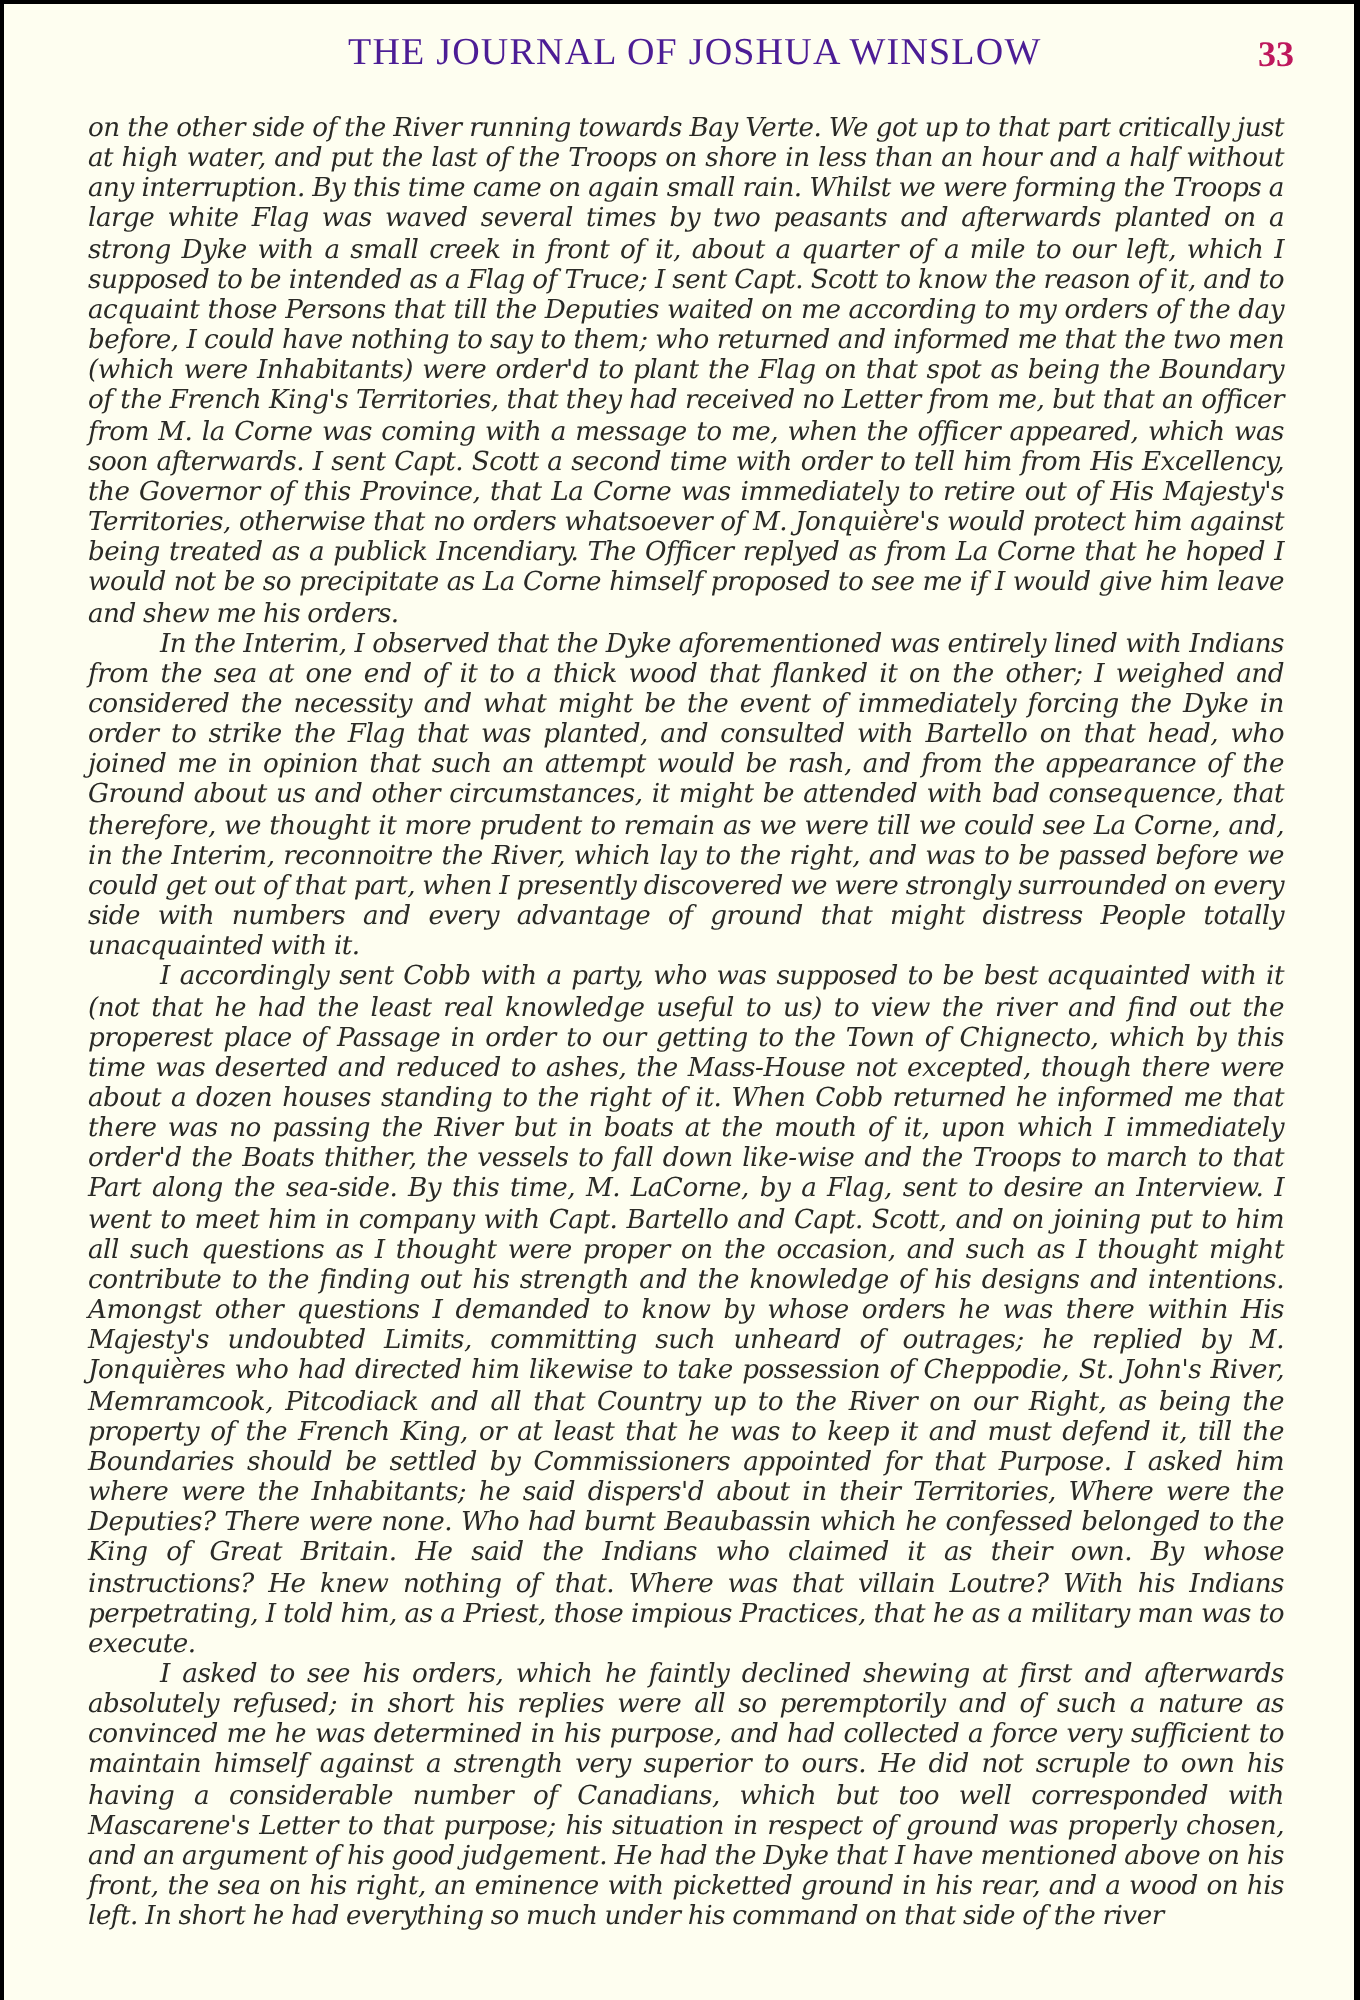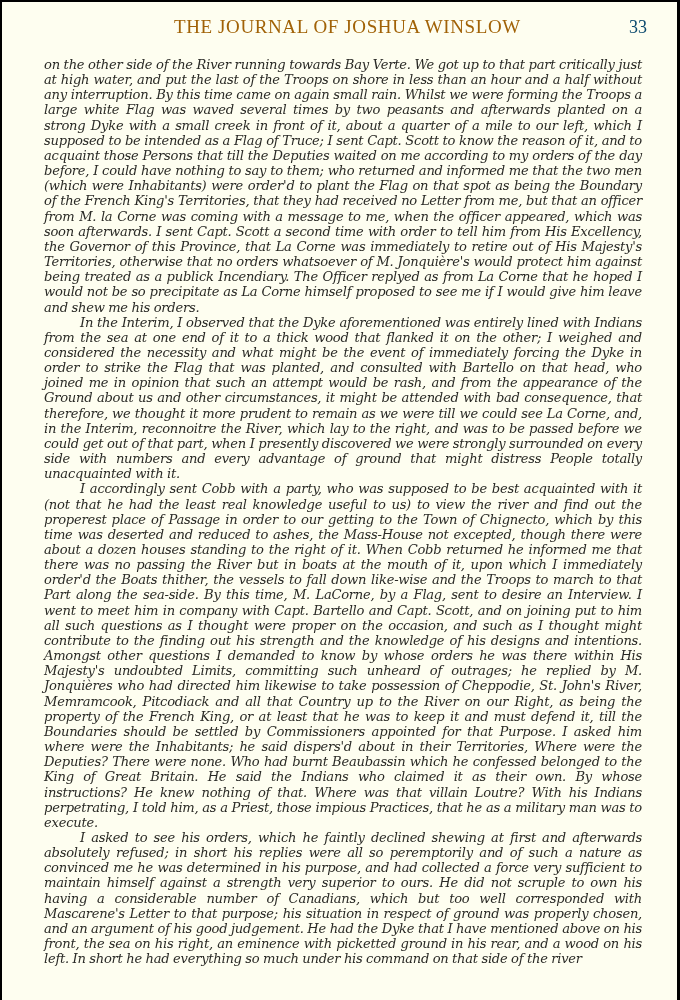--- a/index.html
+++ b/index.html
@@ -12,26 +12,26 @@
     background: #fefef0;
     color: #2a2a26;
     font-family: "DejaVu Serif", "Liberation Serif", serif;
   }
   .running-head {
     position: absolute; top: 14px; left: 0; width: 100%; height: 24px;
   }
   .head-title {
     position: absolute; left: 172px; top: 0;
     font-family: "Liberation Serif", serif;
-    font-size: 19px; letter-spacing: 0.6px; color: #a16207;
+    font-size: 19px; letter-spacing: 0.6px; color: #4c1d95;
   }
   .page-number {
     position: absolute; left: 627px; top: 1px;
     font-family: "Liberation Serif", serif;
-    font-size: 18px; color: #0c4a6e;
+    font-size: 18px; color: #be185d; font-weight: bold;
   }
   .body-text {
     position: absolute; left: 42px; top: 55px; width: 598px;
     font-size: 13.1px; line-height: 15.15px;
     text-align: justify; letter-spacing: -0.25px; word-spacing: -0.3px;
   }
   .body-text p { margin: 0; font-style: italic; }
   .body-text p.indent { text-indent: 36px; }
 </style>
 </head>

